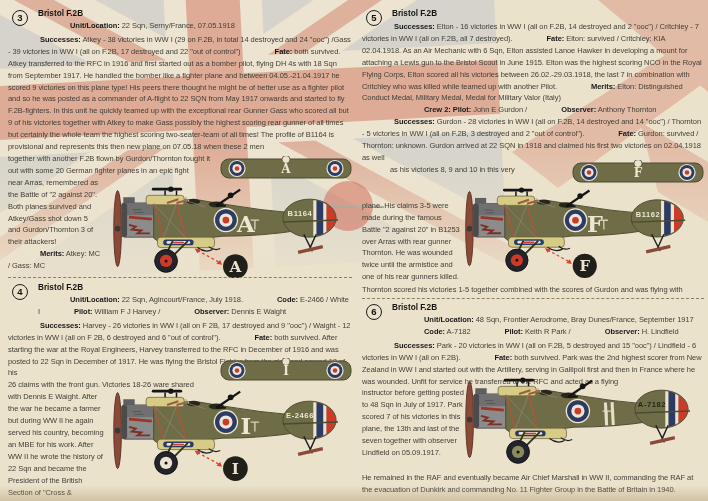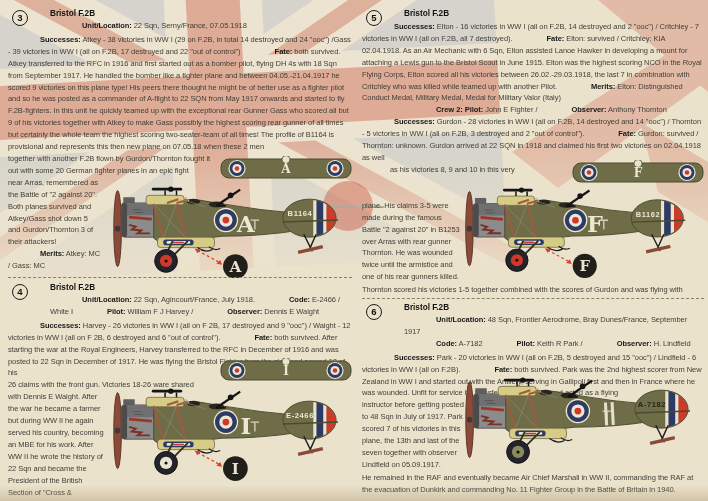--- a/index.html
+++ b/index.html
@@ -8,21 +8,21 @@
   .bgart,.bgroundel{position:absolute;left:0;top:0;pointer-events:none;}
   .bgfade{position:absolute;left:0;top:0;width:708px;height:501px;pointer-events:none;
           background:linear-gradient(180deg,rgba(235,226,204,0) 0%,rgba(235,226,204,0) 28%,
           rgba(235,226,204,.78) 52%,rgba(235,226,204,1) 66%);}
   .bottomedge{position:absolute;left:0;bottom:0;width:708px;height:16px;pointer-events:none;
           background:linear-gradient(180deg,rgba(186,166,128,0),rgba(176,156,118,.45));}
   .sec{position:absolute;overflow:hidden;}
   .sep{position:absolute;border-top:1.4px dashed #84816a;height:0;}
   .num{position:absolute;left:4px;top:2px;width:14px;height:14px;border:1.6px solid #1d1d1d;
        border-radius:50%;text-align:center;line-height:14px;font-size:9.5px;font-weight:bold;color:#111;}
-  .head{margin-left:42px;}
+  .head{margin-left:30px;}
   .ttl{font-size:8.2px;font-weight:bold;color:#121212;line-height:12px;}
   .t{font-size:7.5px;line-height:11.9px;letter-spacing:-0.05px;}
   .bl{font-weight:bold;color:#181818;padding-left:32px;}
   .plane{position:absolute;right:0;}
   .wingltr{font:bold 12px "DejaVu Serif",serif;fill:#ece7d2;text-anchor:middle;}
   .codeltr{font:bold 24px "DejaVu Serif",serif;fill:#ece7d2;text-anchor:middle;}
   .discltr{font:bold 16px "DejaVu Serif",serif;fill:#e9e3cf;text-anchor:middle;}
   .serial{font:bold 8px "Liberation Sans",sans-serif;letter-spacing:.6px;text-anchor:middle;}
   .arrow{stroke:#d8402a;stroke-width:1.3;stroke-dasharray:3,2.6;}
 </style>
@@ -220,21 +220,21 @@
       </g>
     </svg>
   </div>
 
   <div class="sec" style="left:362px;top:8px;width:342px;height:288px;">
     <div class="num">5</div>
     <div class="head">
       <div class="ttl">Bristol F.2B</div>
     </div>
     <div class="t" style="margin-top:1px;"><span class="bl">Successes:</span><span> Elton - 16 victories in WW I (all on F.2B, 14 destroyed and 2 "ooc") / Critchley - 7 victories in WW I (all on F.2B, all 7 destroyed). </span><span class="bl">Fate:</span><span> Elton: survived / Critchley: KIA 02.04.1918. As an Air Mechanic with 6 Sqn, Elton assisted Lanoe Hawker in developing a mount for attaching a Lewis gun to the Bristol Scout in June 1915. Elton was the highest scoring NCO in the Royal Flying Corps, Elton scored all his victories between 26.02.-29.03.1918, the last 7 in combination with Critchley who was killed while teamed up with another Pilot. </span><span class="bl">Merits:</span><span> Elton: Distinguished Conduct Medal, Military Medal, Medal for Military Valor (Italy)</span></div>
-    <div class="t head"><span class="bl">Crew 2: Pilot:</span><span> John E Fighter / </span><span class="bl">Observer:</span><span> Anthony Thornton</span></div>
+    <div class="t head"><span class="bl">Crew 2: Pilot:</span><span> John E Gurdon / </span><span class="bl">Observer:</span><span> Anthony Thornton</span></div>
     <div class="t"><span class="bl">Successes:</span><span> Gurdon - 28 victories in WW I (all on F.2B, 14 destroyed and 14 "ooc") / Thornton - 5 victories in WW I (all on F.2B, 3 destroyed and 2 "out of control"). </span><span class="bl">Fate:</span><span> Gurdon: survived / Thornton: unknown. Gurdon arrived at 22 SQN in 1918 and claimed his first two victories on 02.04.1918 as well</span></div>
     <div class="t" style="width:216px;padding-left:28px;"><span>as his victories 8, 9 and 10 in this very</span></div>
     <div class="t" style="width:98px;margin-top:24px;"><span>plane. His claims 3-5 were made during the famous Battle "2 against 20" in B1253 over Arras with rear gunner Thornton. He was wounded twice until the armistice and one of his rear gunners killed.</span></div>
     <div class="t" style="position:absolute;left:0;top:276px;width:342px;"><span>Thornton scored his victories 1-5 together combined with the scores of Gurdon and was flying with Gurdon on his 7th victory. Not much about Thornton is known. </span></div>
 
     <svg class="plane" style="top:152px;" width="244" height="124" viewBox="0 0 244 124">
       <g>
         <use href="#sym-wing" x="112" y="0" width="132" height="26"></use>
         <text class="wingltr" x="178" y="17">F</text>
       </g>

